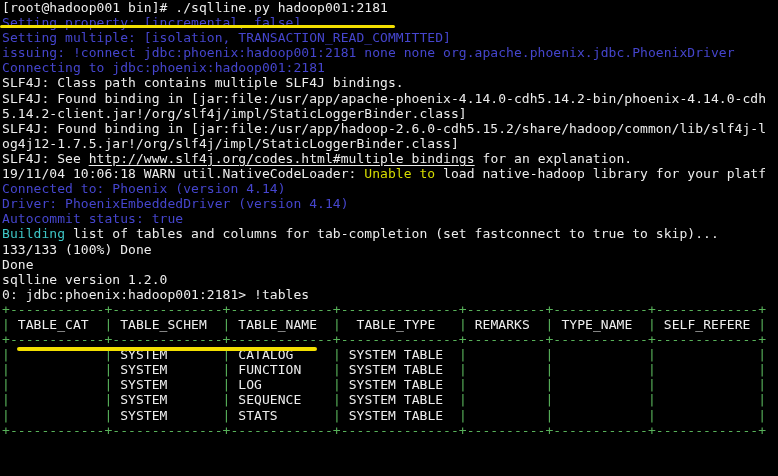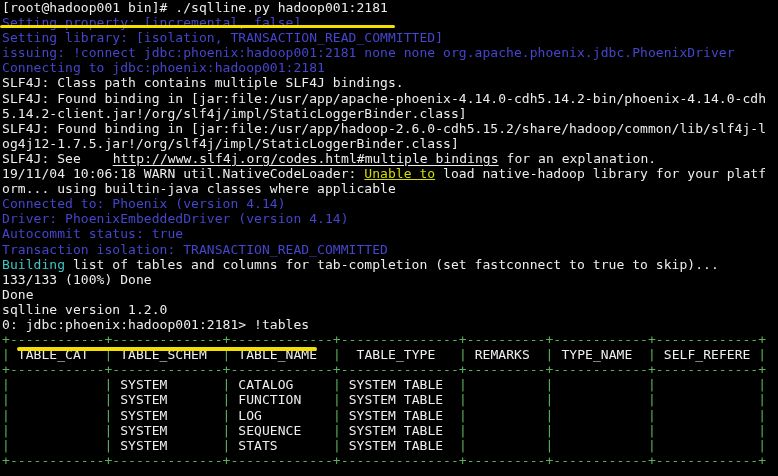--- a/index.html
+++ b/index.html
@@ -21,55 +21,53 @@
   #lines { position: absolute; top: 0; left: 0; right: 0; }
   .line {
     white-space: pre;
     height: 15.1px;
     padding-left: 2px;
     letter-spacing: 0.05px;
   }
   .seg-white  { color: var(--c-white,  #ededed); }
   .seg-blue   { color: var(--c-blue,   #4545cd); }
   .seg-cyan   { color: var(--c-cyan,   #3ec6c6); }
-  .seg-yellow { color: var(--c-yellow, #d6dd00); text-decoration: underline; }
+  .seg-yellow { color: var(--c-yellow, #d6dd00); }
   .seg-green  { color: var(--c-green,  #58b25a); }
-  .seg-url    { color: var(--c-white,  #ededed); text-decoration: underline; text-underline-offset: 2px; margin-left: 24px; }
+  .seg-url    { color: var(--c-white,  #ededed); text-decoration: underline; text-underline-offset: 2px; }
   .marker-underline {
     position: absolute;
     height: 3px;
     background: var(--c-annotation, #f2df00);
     border-radius: 2px;
     z-index: 3;
   }
   #underline-command { top: 25px; left: 0px;  width: 395px; }
   #underline-tables  { top: 347px; left: 17px; width: 300px; height: 4px; }
 </style>
 </head>
 <body>
 
 <div id="terminal">
   <div id="lines">
       <div class="line"><span class="seg-white">[root@hadoop001 bin]# ./sqlline.py hadoop001:2181</span></div>
       <div class="line"><span class="seg-blue">Setting property: [incremental, false]</span></div>
-      <div class="line"><span class="seg-blue">Setting library: [isolation, TRANSACTION_READ_COMMITTED]</span></div>
+      <div class="line"><span class="seg-blue">Setting multiple: [isolation, TRANSACTION_READ_COMMITTED]</span></div>
       <div class="line"><span class="seg-blue">issuing: !connect jdbc:phoenix:hadoop001:2181 none none org.apache.phoenix.jdbc.PhoenixDriver</span></div>
       <div class="line"><span class="seg-blue">Connecting to jdbc:phoenix:hadoop001:2181</span></div>
       <div class="line"><span class="seg-white">SLF4J: Class path contains multiple SLF4J bindings.</span></div>
       <div class="line"><span class="seg-white">SLF4J: Found binding in [jar:file:/usr/app/apache-phoenix-4.14.0-cdh5.14.2-bin/phoenix-4.14.0-cdh</span></div>
       <div class="line"><span class="seg-white">5.14.2-client.jar!/org/slf4j/impl/StaticLoggerBinder.class]</span></div>
       <div class="line"><span class="seg-white">SLF4J: Found binding in [jar:file:/usr/app/hadoop-2.6.0-cdh5.15.2/share/hadoop/common/lib/slf4j-l</span></div>
       <div class="line"><span class="seg-white">og4j12-1.7.5.jar!/org/slf4j/impl/StaticLoggerBinder.class]</span></div>
       <div class="line"><span class="seg-white">SLF4J: See </span><span class="seg-url">http://www.slf4j.org/codes.html#multiple_bindings</span><span class="seg-white"> for an explanation.</span></div>
       <div class="line"><span class="seg-white">19/11/04 10:06:18 WARN util.NativeCodeLoader: </span><span class="seg-yellow">Unable to</span><span class="seg-white"> load native-hadoop library for your platf</span></div>
-      <div class="line"><span class="seg-white">orm... using builtin-java classes where applicable</span></div>
       <div class="line"><span class="seg-blue">Connected to: Phoenix (version 4.14)</span></div>
       <div class="line"><span class="seg-blue">Driver: PhoenixEmbeddedDriver (version 4.14)</span></div>
       <div class="line"><span class="seg-blue">Autocommit status: true</span></div>
-      <div class="line"><span class="seg-blue">Transaction isolation: TRANSACTION_READ_COMMITTED</span></div>
       <div class="line"><span class="seg-cyan">Building</span><span class="seg-white"> list of tables and columns for tab-completion (set fastconnect to true to skip)...</span></div>
       <div class="line"><span class="seg-white">133/133 (100%) Done</span></div>
       <div class="line"><span class="seg-white">Done</span></div>
       <div class="line"><span class="seg-white">sqlline version 1.2.0</span></div>
       <div class="line"><span class="seg-white">0: jdbc:phoenix:hadoop001:2181&gt; !tables</span></div>
       <div class="line"><span class="seg-green">+------------+--------------+-------------+---------------+----------+------------+-------------+</span></div>
       <div class="line"><span class="seg-green">|</span><span class="seg-white"> TABLE_CAT  </span><span class="seg-green">|</span><span class="seg-white"> TABLE_SCHEM  </span><span class="seg-green">|</span><span class="seg-white"> TABLE_NAME  </span><span class="seg-green">|</span><span class="seg-white">  TABLE_TYPE   </span><span class="seg-green">|</span><span class="seg-white"> REMARKS  </span><span class="seg-green">|</span><span class="seg-white"> TYPE_NAME  </span><span class="seg-green">|</span><span class="seg-white"> SELF_REFERE </span><span class="seg-green">|</span></div>
       <div class="line"><span class="seg-green">+------------+--------------+-------------+---------------+----------+------------+-------------+</span></div>
       <div class="line"><span class="seg-green">|</span><span class="seg-white">            </span><span class="seg-green">|</span><span class="seg-white"> SYSTEM       </span><span class="seg-green">|</span><span class="seg-white"> CATALOG     </span><span class="seg-green">|</span><span class="seg-white"> SYSTEM TABLE  </span><span class="seg-green">|</span><span class="seg-white">          </span><span class="seg-green">|</span><span class="seg-white">            </span><span class="seg-green">|</span><span class="seg-white">             </span><span class="seg-green">|</span></div>
       <div class="line"><span class="seg-green">|</span><span class="seg-white">            </span><span class="seg-green">|</span><span class="seg-white"> SYSTEM       </span><span class="seg-green">|</span><span class="seg-white"> FUNCTION    </span><span class="seg-green">|</span><span class="seg-white"> SYSTEM TABLE  </span><span class="seg-green">|</span><span class="seg-white">          </span><span class="seg-green">|</span><span class="seg-white">            </span><span class="seg-green">|</span><span class="seg-white">             </span><span class="seg-green">|</span></div>

